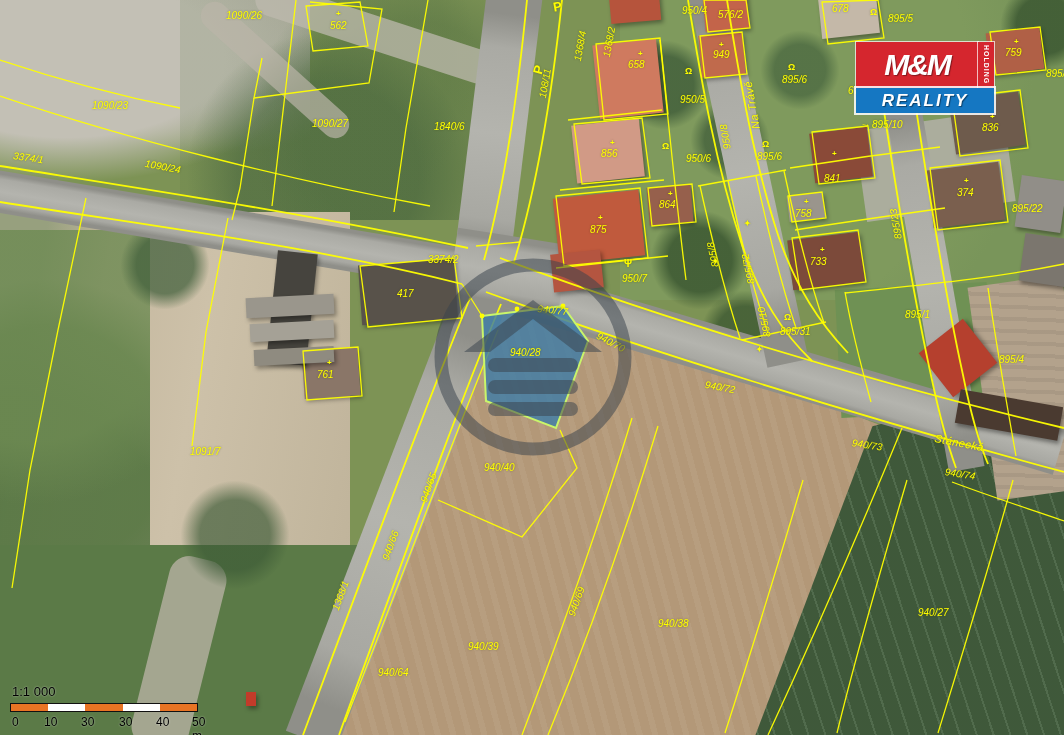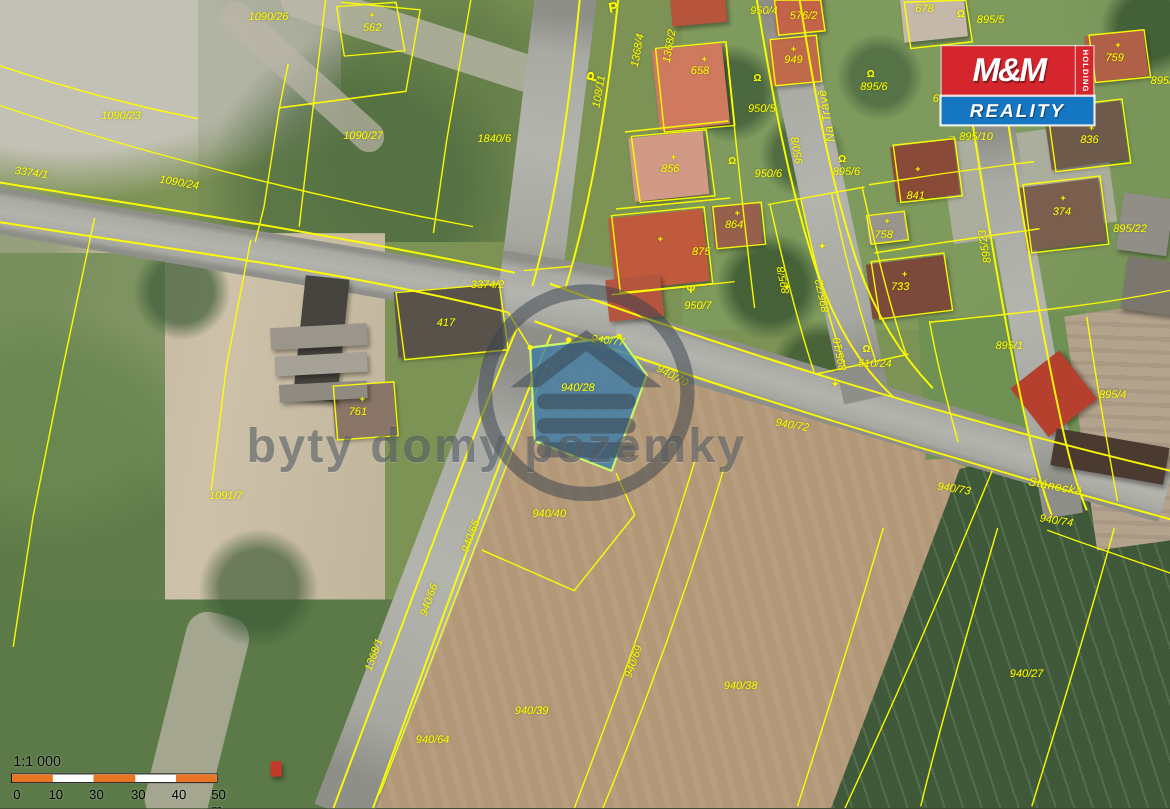--- a/index.html
+++ b/index.html
@@ -198,41 +198,41 @@
       <span class="lbl" style="left: 601px; top: 56px; transform: rotate(-80deg);">1368/2</span>
       <span class="lbl" style="left: 628px; top: 59px;">658</span>
       <span class="lbl" style="left: 682px; top: 5px;">950/4</span>
       <span class="lbl" style="left: 718px; top: 9px;">576/2</span>
       <span class="lbl" style="left: 713px; top: 49px;">949</span>
       <span class="lbl" style="left: 680px; top: 94px;">950/5</span>
       <span class="lbl" style="left: 722px; top: 150px; transform: rotate(-100deg);">950/8</span>
       <span class="lbl" style="left: 601px; top: 148px;">856</span>
       <span class="lbl" style="left: 655px; top: 153px; margin-left: 31px;">950/6</span>
       <span class="lbl" style="left: 659px; top: 199px;">864</span>
-      <span class="lbl" style="left: 590px; top: 224px; margin-left: 39px;">875</span>
+      <span class="lbl" style="left: 590px; top: 224px;">875</span>
       <span class="lbl" style="left: 622px; top: 273px;">950/7</span>
       <span class="lbl" style="left: 832px; top: 3px;">678</span>
       <span class="lbl" style="left: 888px; top: 13px;">895/5</span>
       <span class="lbl" style="left: 848px; top: 85px;">679</span>
       <span class="lbl" style="left: 782px; top: 74px;">895/6</span>
       <span class="lbl" style="left: 757px; top: 151px;">895/6</span>
       <span class="lbl" style="left: 824px; top: 173px;">841</span>
       <span class="lbl" style="left: 795px; top: 208px;">758</span>
       <span class="lbl" style="left: 810px; top: 256px;">733</span>
       <span class="lbl" style="left: 1005px; top: 47px;">759</span>
       <span class="lbl" style="left: 1046px; top: 68px;">895/1</span>
       <span class="lbl" style="left: 957px; top: 187px;">374</span>
       <span class="lbl" style="left: 982px; top: 122px;">836</span>
       <span class="lbl" style="left: 1012px; top: 203px;">895/22</span>
       <span class="lbl" style="left: 872px; top: 119px;">895/10</span>
       <span class="lbl" style="left: 893px; top: 240px; transform: rotate(-100deg);">895/23</span>
       <span class="lbl" style="left: 710px; top: 268px; transform: rotate(-102deg);">895/8</span>
       <span class="lbl" style="left: 746px; top: 285px; transform: rotate(-102deg);">895/72</span>
       <span class="lbl" style="left: 762px; top: 338px; transform: rotate(-102deg);">895/10</span>
-      <span class="lbl" style="left: 780px; top: 326px;">510/24</span>
+      <span class="lbl" style="left: 780px; top: 326px;">895/31</span>
       <span class="lbl" style="left: 905px; top: 309px;">895/1</span>
       <span class="lbl" style="left: 999px; top: 354px;">895/4</span>
       <span class="lbl" style="left: 428px; top: 254px;">3374/2</span>
       <span class="lbl" style="left: 397px; top: 288px;">417</span>
       <span class="lbl" style="left: 317px; top: 369px;">761</span>
       <span class="lbl" style="left: 190px; top: 446px;">1091/7</span>
       <span class="lbl" style="left: 538px; top: 303px; transform: rotate(6deg);">940/77</span>
       <span class="lbl" style="left: 510px; top: 347px;">940/28</span>
       <span class="lbl" style="left: 600px; top: 330px; transform: rotate(28deg);">940/70</span>
       <span class="lbl" style="left: 706px; top: 379px; transform: rotate(10deg);">940/72</span>
@@ -285,21 +285,20 @@
 
   <svg class="wmk" width="210" height="210" viewBox="0 0 210 210" style="left:428px;top:252px;">
     <g fill="var(--watermark)" stroke="none">
       <circle cx="105" cy="105" r="92" fill="none" stroke="var(--watermark)" stroke-width="13"></circle>
       <path d="M105,48 L174,100 L148,100 L105,67 L62,100 L36,100 Z"></path>
       <rect x="60" y="106" width="90" height="14" rx="7"></rect>
       <rect x="60" y="128" width="90" height="14" rx="7"></rect>
       <rect x="60" y="150" width="90" height="14" rx="7"></rect>
     </g>
   </svg>
-  <div id="wm-text">byty domy pozemky</div>
 
   <div id="logo">
     <div class="red">
         <span>M&amp;M</span>
       </div>
     <div class="holding">HOLDING</div>
     <div class="blue">
         <span>REALITY</span>
       </div>
   </div>

